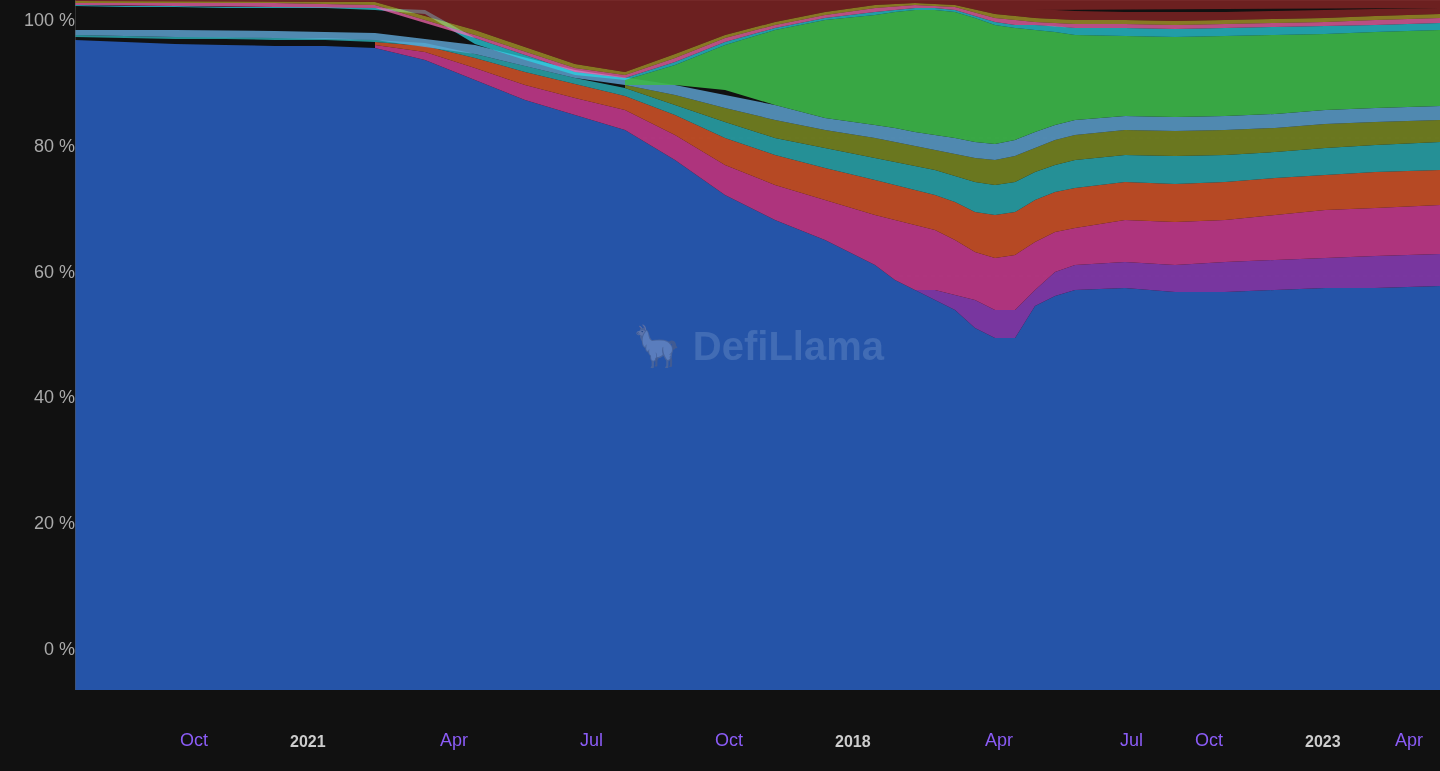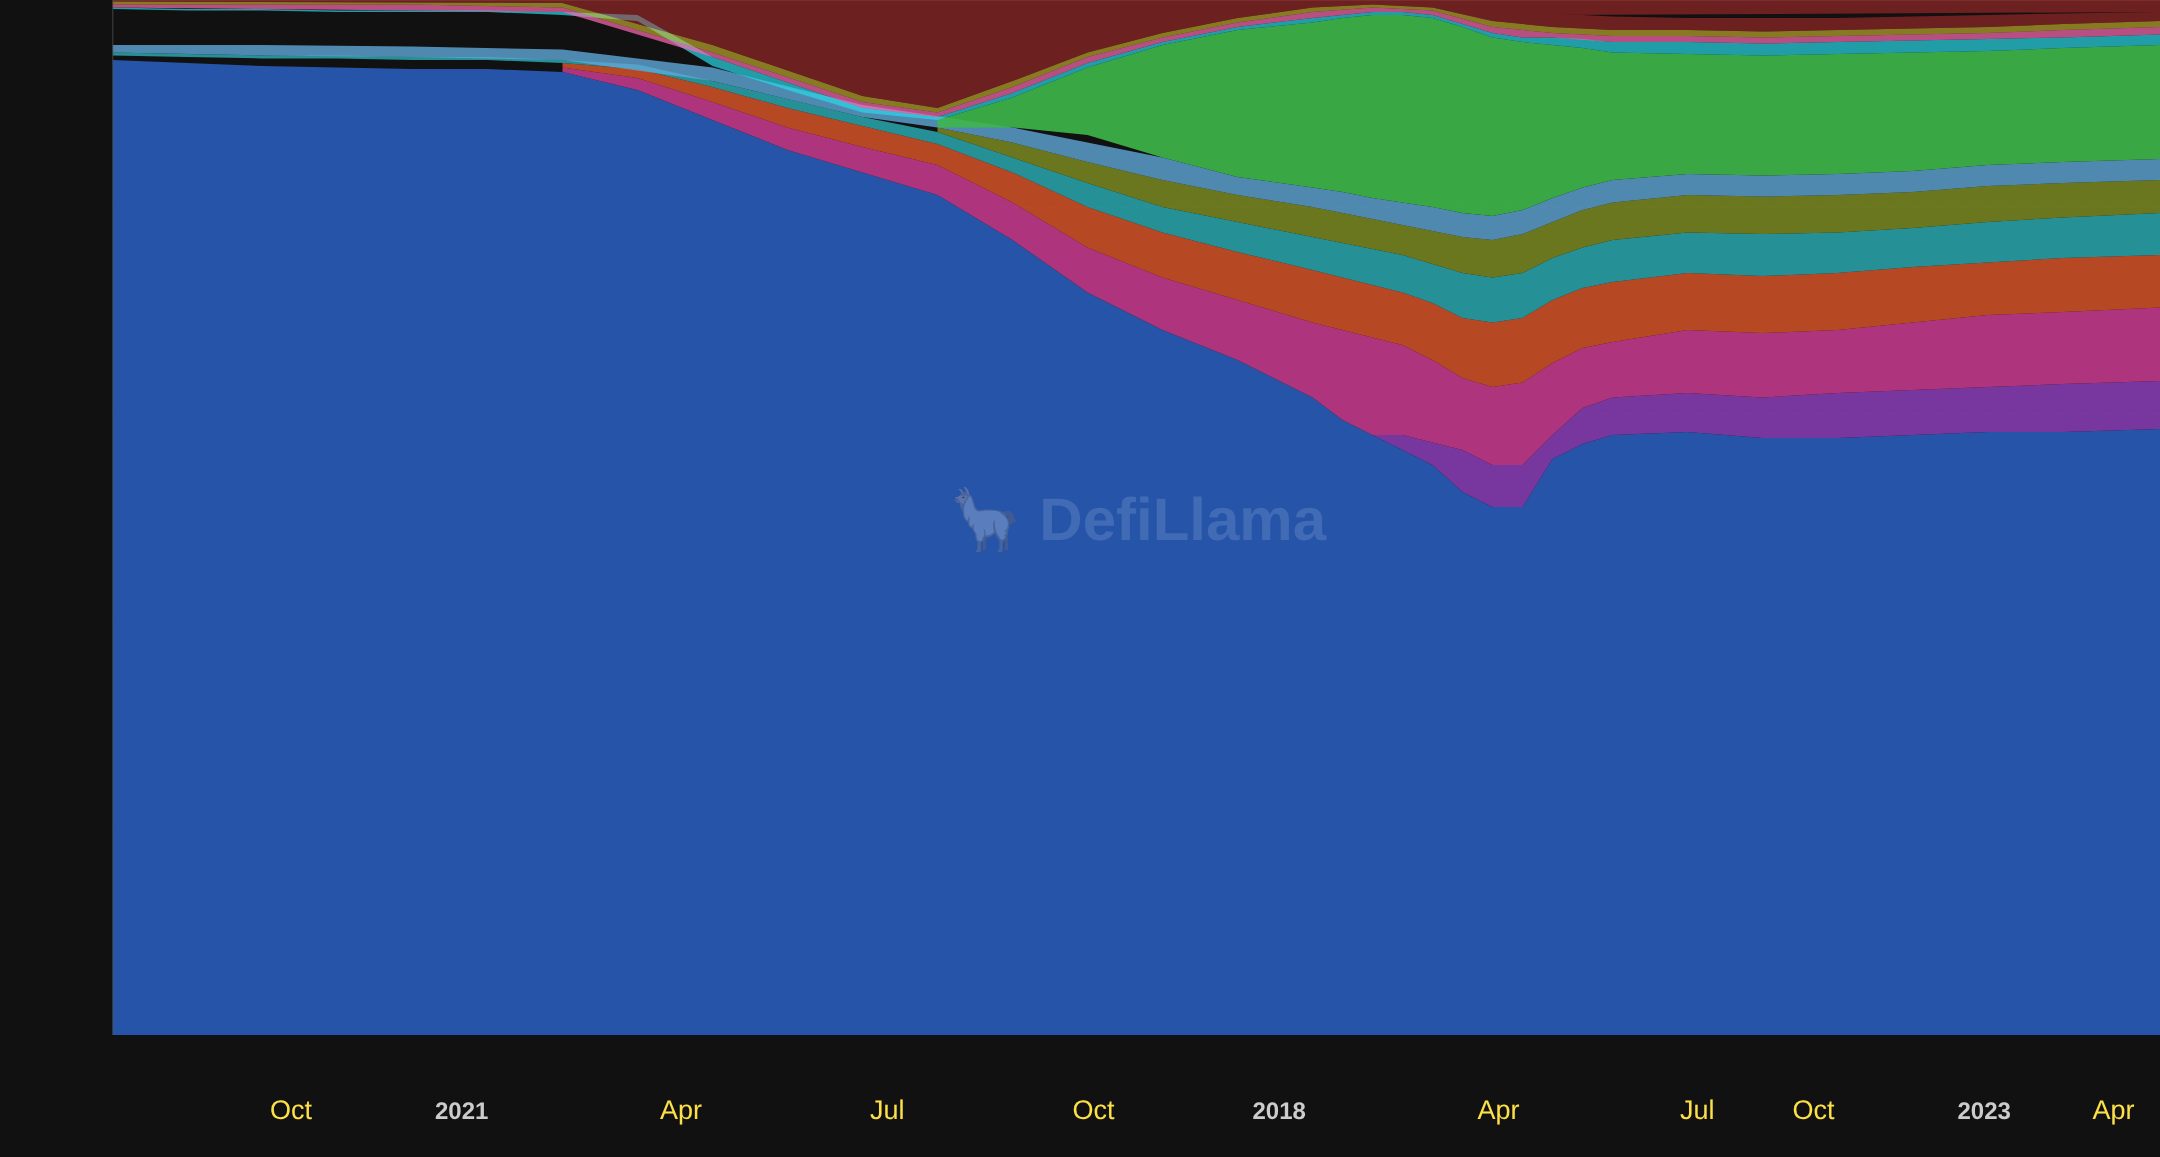--- a/index.html
+++ b/index.html
@@ -27,21 +27,21 @@
       justify-content: space-between;
       padding: 10px 10px 30px 10px;
     }
     .y-label {
       color: #aaa;
       font-size: 18px;
       text-align: right;
       width: 65px;
     }
     .x-label {
-      color: #fde047;
+      color: #8b5cf6;
       font-size: 18px;
       position: absolute;
       bottom: 20px;
     }
     .x-label.bold {
       font-weight: bold;
       font-size: 16px;
       color: #ccc;
     }
     .chart-area {
@@ -54,20 +54,28 @@
     svg.chart-svg {
       width: 100%;
       height: 100%;
     }
   </style>
 </head>
 <body>
 
 <div class="chart-container">
 
+  <div class="y-axis">
+    <span class="y-label">100 %</span>
+    <span class="y-label">80 %</span>
+    <span class="y-label">60 %</span>
+    <span class="y-label">40 %</span>
+    <span class="y-label">20 %</span>
+    <span class="y-label">0 %</span>
+  </div>
 
   <div class="chart-area">
     <svg class="chart-svg" viewBox="0 0 1365 690" preserveAspectRatio="none">
 
       <rect width="1365" height="690" fill="#111"></rect>
 
       <line x1="0" y1="0" x2="1365" y2="0" stroke="#333" stroke-width="1"></line>
       <line x1="0" y1="138" x2="1365" y2="138" stroke="#333" stroke-width="0.5" stroke-dasharray="4,4"></line>
       <line x1="0" y1="276" x2="1365" y2="276" stroke="#333" stroke-width="0.5" stroke-dasharray="4,4"></line>
       <line x1="0" y1="414" x2="1365" y2="414" stroke="#333" stroke-width="0.5" stroke-dasharray="4,4"></line>

